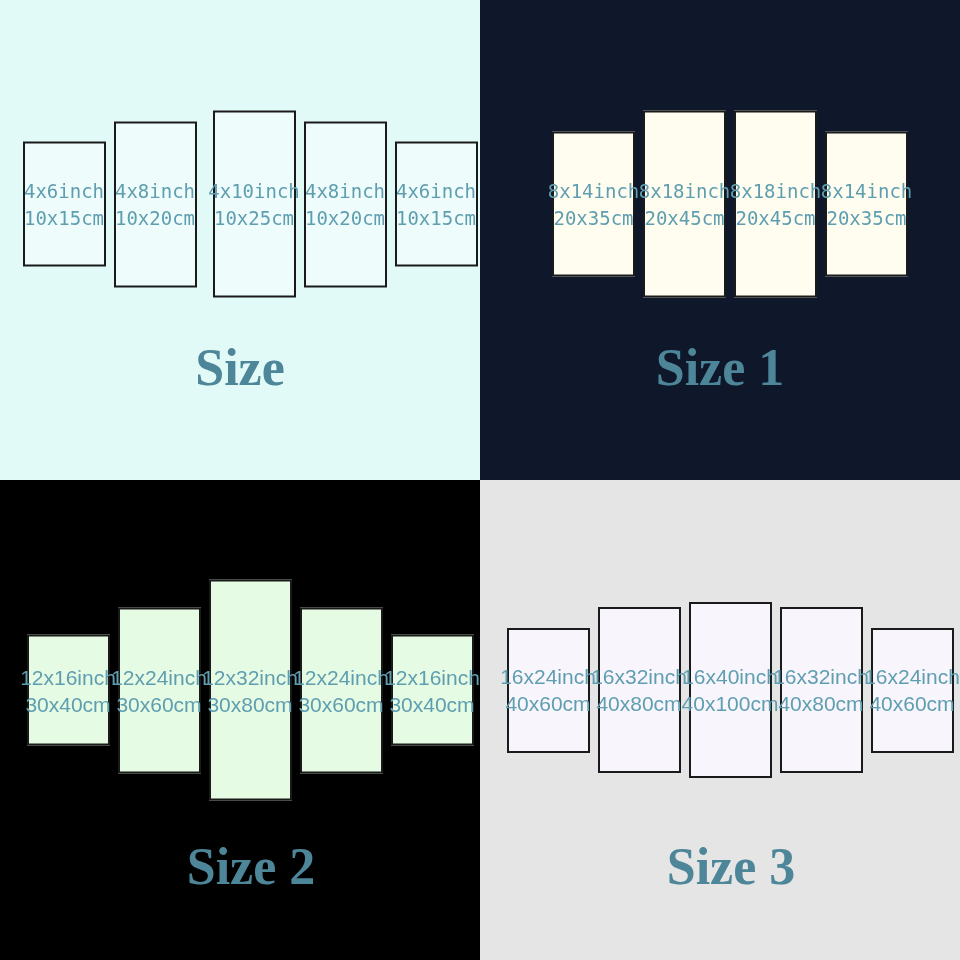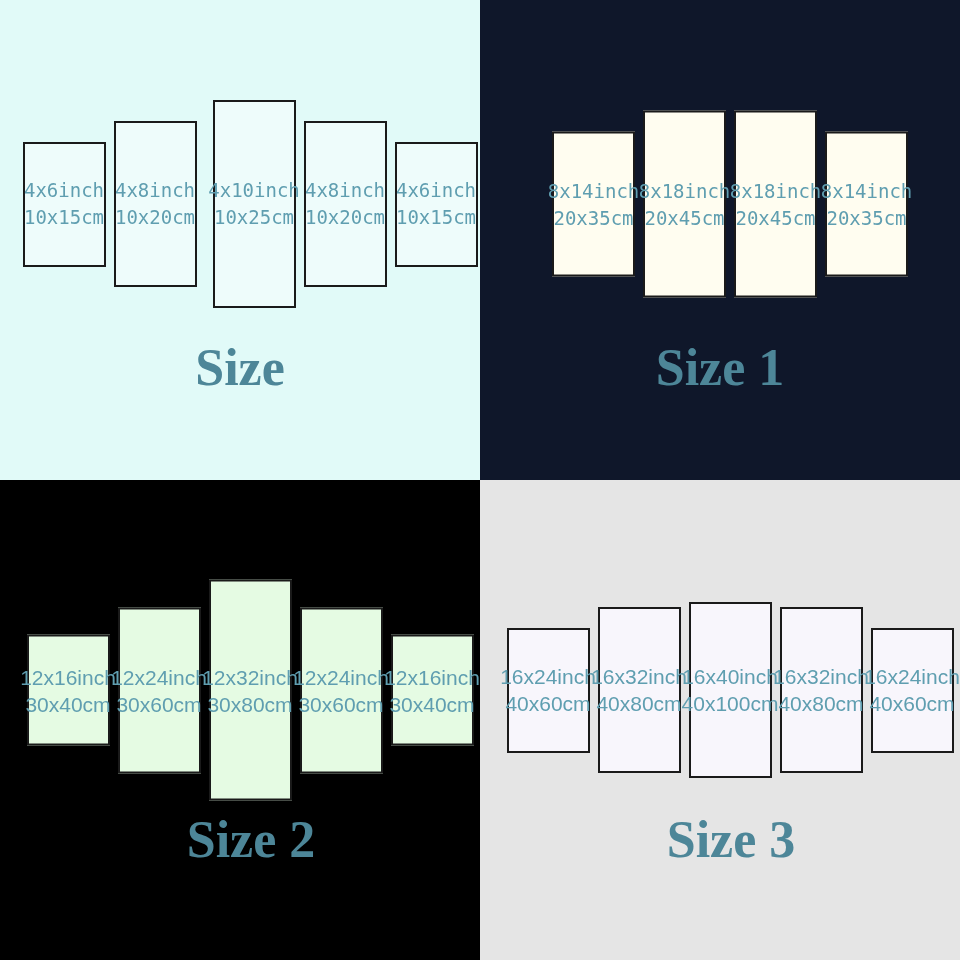--- a/index.html
+++ b/index.html
@@ -57,38 +57,38 @@
     left: 0; right: 0;
     margin: 0;
     text-align: center;
     font-family: "Liberation Serif", serif;
     font-weight: bold;
     font-size: 52px;
     line-height: 1;
     color: var(--title-color, #4d8698);
   }
   .row-top .title { top: 342px; }
-  .row-bottom .title { top: 334px; padding-left: 22px; }
+  .row-bottom .title { top: 361px; padding-left: 22px; }
 </style>
 </head>
 <body>
 
 <div class="grid">
 
   <section class="quadrant row-top" style="background: rgb(225, 250, 248);">
     <div class="panel-row">
         <div class="panel" style="background: rgb(238, 252, 251); border-color: rgb(26, 26, 26); width: 83px; height: 125px;">
           <span class="lbl">4x6inch</span>
           <span class="lbl">10x15cm</span>
         </div>
         <div class="panel" style="background: rgb(238, 252, 251); border-color: rgb(26, 26, 26); width: 83px; height: 166px;">
           <span class="lbl">4x8inch</span>
           <span class="lbl">10x20cm</span>
         </div>
-        <div class="panel" style="background: rgb(238, 252, 251); border-color: rgb(26, 26, 26); width: 83px; height: 208px; margin-left: 8px;">
+        <div class="panel" style="background: rgb(238, 252, 251); border-color: rgb(26, 26, 26); width: 83px; height: 187px; margin-left: 8px;">
           <span class="lbl">4x10inch</span>
           <span class="lbl">10x25cm</span>
         </div>
         <div class="panel" style="background: rgb(238, 252, 251); border-color: rgb(26, 26, 26); width: 83px; height: 166px;">
           <span class="lbl">4x8inch</span>
           <span class="lbl">10x20cm</span>
         </div>
         <div class="panel" style="background: rgb(238, 252, 251); border-color: rgb(26, 26, 26); width: 83px; height: 125px;">
           <span class="lbl">4x6inch</span>
           <span class="lbl">10x15cm</span>

